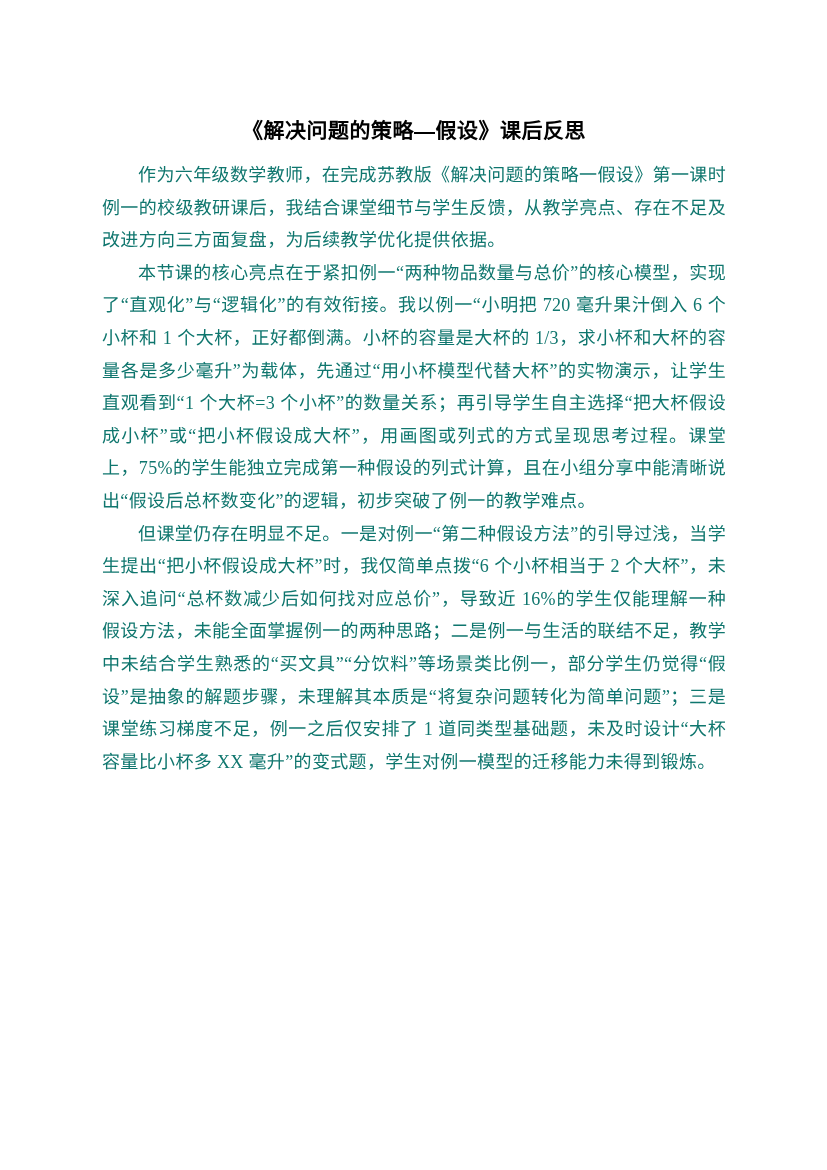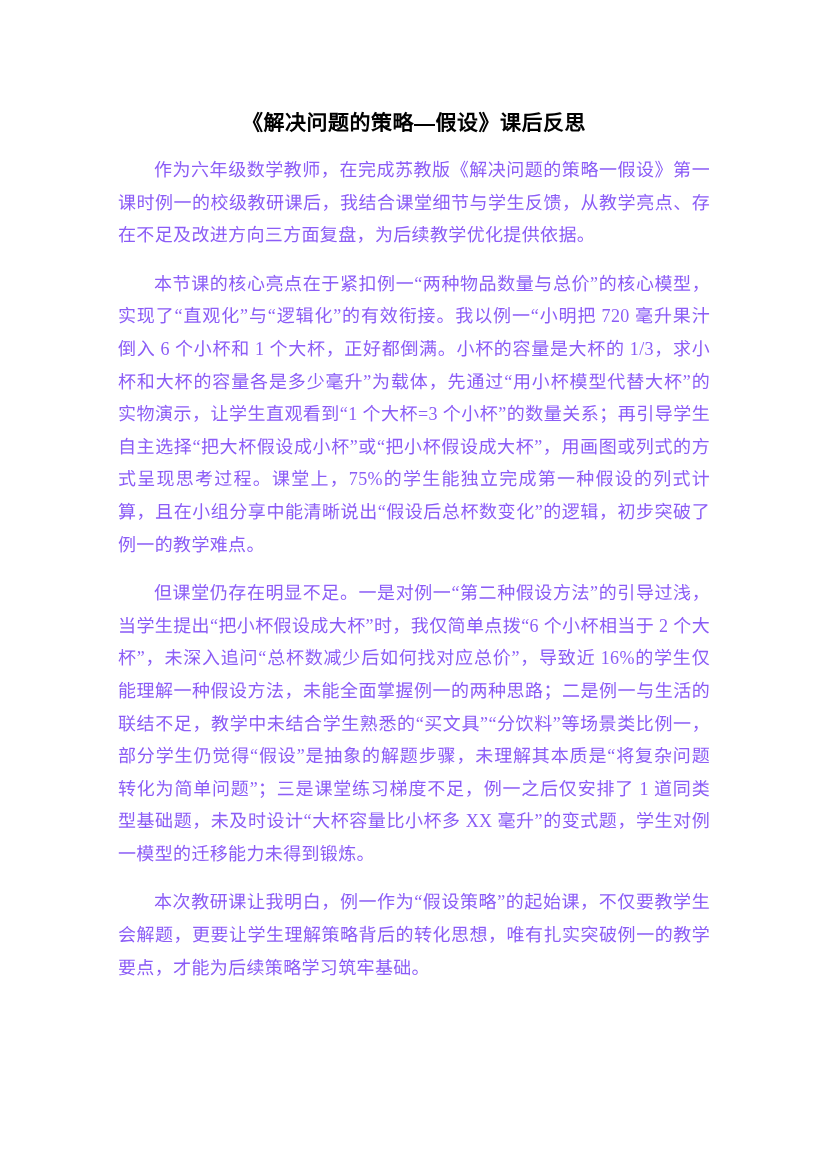--- a/index.html
+++ b/index.html
@@ -16,45 +16,44 @@
     margin: 0 auto;
     color: #000000;
   }
   .content {
     position: absolute;
     left: 102px;
     top: 100px;
     width: 624px;
   }
   .doc-title {
-    margin: 8px 0 13px 0;
+    margin: 16px 0 13px 0;
     font-family: "Liberation Sans", "DejaVu Sans", sans-serif;
     font-weight: bold;
     font-size: 21px;
     line-height: 30px;
     text-align: center;
     letter-spacing: 0.5px;
     color: #000000;
   }
   .para {
-    margin: 16px;
+    margin: 0;
     font-family: "Liberation Serif", "DejaVu Serif", serif;
     font-size: 18px;
     line-height: 32.6px;
     letter-spacing: 0.35px;
     text-align: justify;
     text-indent: 2em;
-    color: #8b5cf6;
+    color: #0f766e;
     word-break: break-all;
   }
 </style>
 </head>
 <body>
 
 <div class="page">
   <div class="content">
     <h1 class="doc-title">《解决问题的策略—假设》课后反思</h1>
     <p class="para">作为六年级数学教师，在完成苏教版《解决问题的策略一假设》第一课时例一的校级教研课后，我结合课堂细节与学生反馈，从教学亮点、存在不足及改进方向三方面复盘，为后续教学优化提供依据。</p>
     <p class="para">本节课的核心亮点在于紧扣例一“两种物品数量与总价”的核心模型，实现了“直观化”与“逻辑化”的有效衔接。我以例一“小明把 720 毫升果汁倒入 6 个小杯和 1 个大杯，正好都倒满。小杯的容量是大杯的 1/3，求小杯和大杯的容量各是多少毫升”为载体，先通过“用小杯模型代替大杯”的实物演示，让学生直观看到“1 个大杯=3 个小杯”的数量关系；再引导学生自主选择“把大杯假设成小杯”或“把小杯假设成大杯”，用画图或列式的方式呈现思考过程。课堂上，75%的学生能独立完成第一种假设的列式计算，且在小组分享中能清晰说出“假设后总杯数变化”的逻辑，初步突破了例一的教学难点。</p>
     <p class="para">但课堂仍存在明显不足。一是对例一“第二种假设方法”的引导过浅，当学生提出“把小杯假设成大杯”时，我仅简单点拨“6 个小杯相当于 2 个大杯”，未深入追问“总杯数减少后如何找对应总价”，导致近 16%的学生仅能理解一种假设方法，未能全面掌握例一的两种思路；二是例一与生活的联结不足，教学中未结合学生熟悉的“买文具”“分饮料”等场景类比例一，部分学生仍觉得“假设”是抽象的解题步骤，未理解其本质是“将复杂问题转化为简单问题”；三是课堂练习梯度不足，例一之后仅安排了 1 道同类型基础题，未及时设计“大杯容量比小杯多 XX 毫升”的变式题，学生对例一模型的迁移能力未得到锻炼。</p>
-    <p class="para">本次教研课让我明白，例一作为“假设策略”的起始课，不仅要教学生会解题，更要让学生理解策略背后的转化思想，唯有扎实突破例一的教学要点，才能为后续策略学习筑牢基础。</p>
   </div>
 </div>
 
 </body></html>

